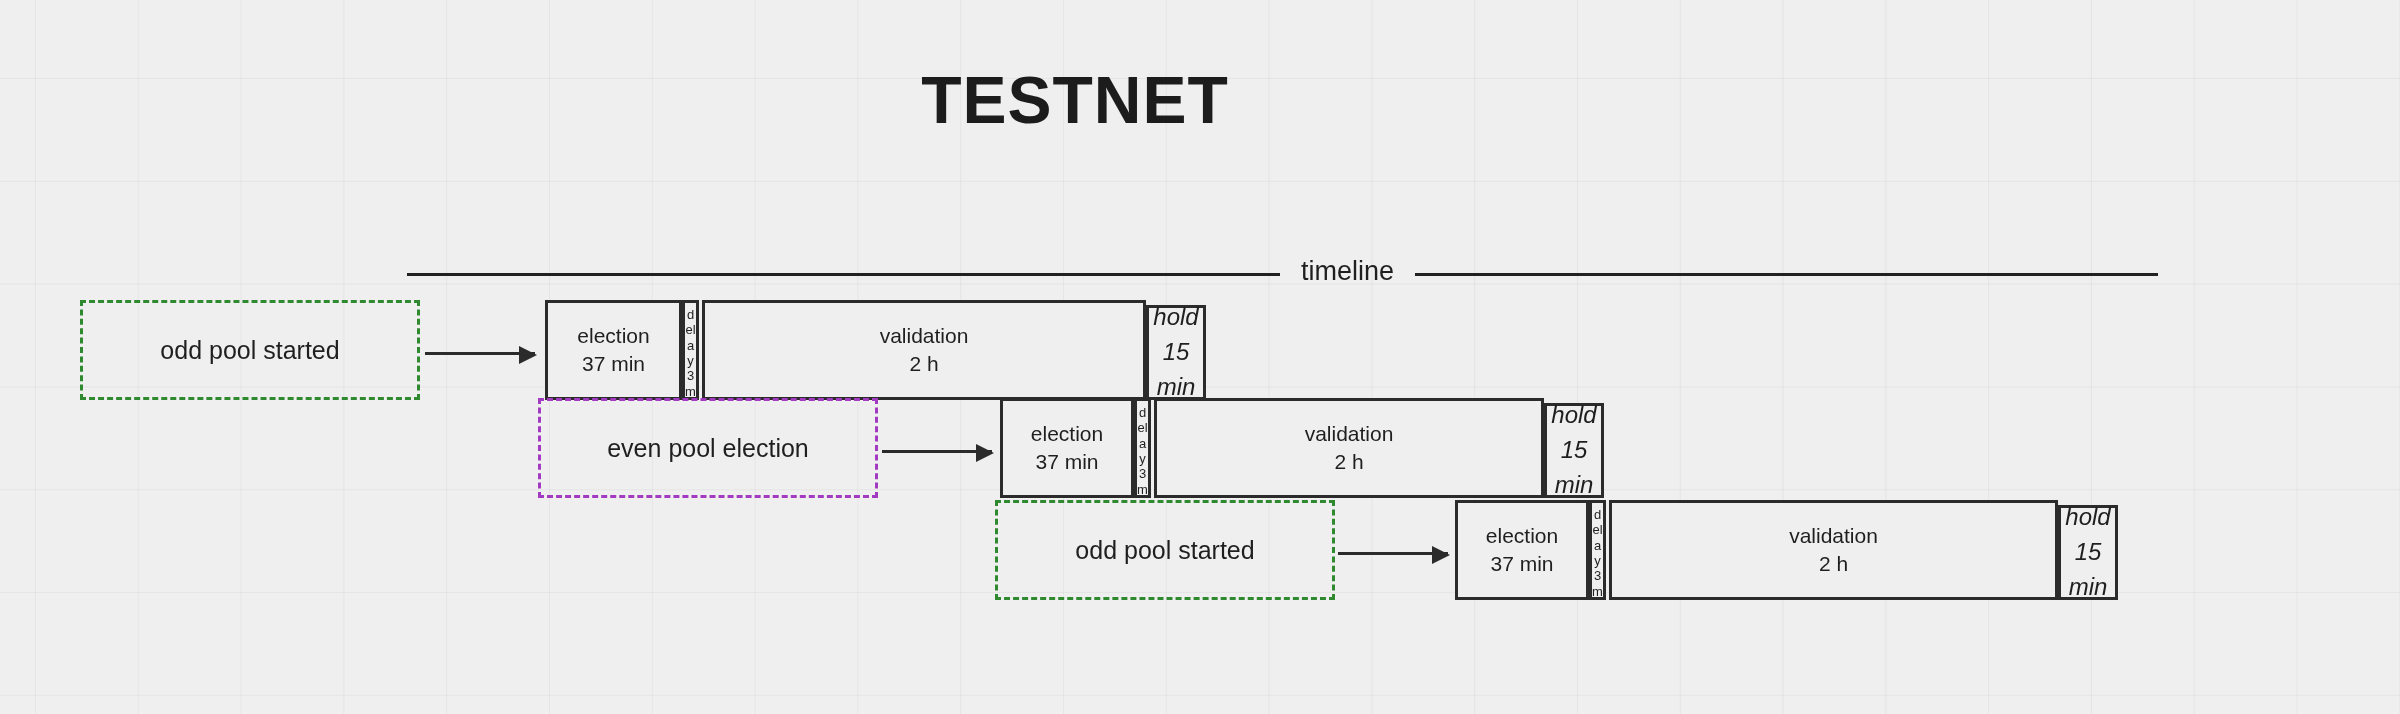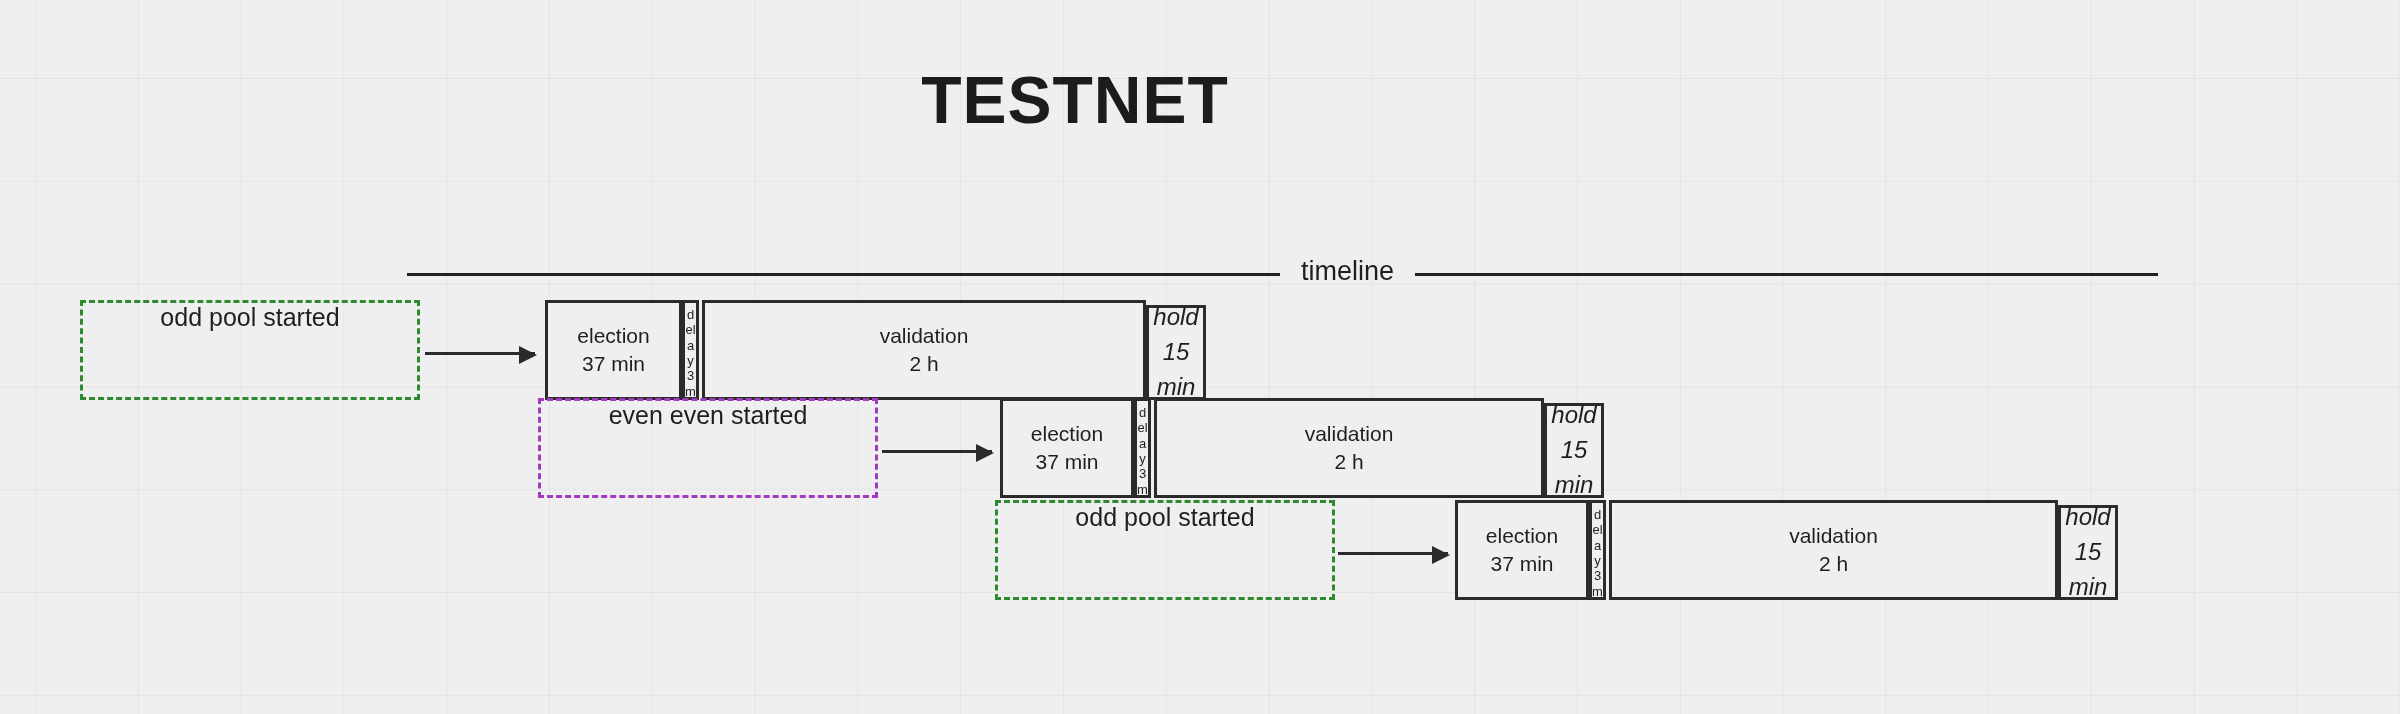--- a/index.html
+++ b/index.html
@@ -62,21 +62,21 @@
     letter-spacing:0;
     word-break:break-all;
     overflow:hidden;
   }
   .box.delay .lbl{width:100%;}
 
   
   .evt{
     position:absolute;
     box-sizing:border-box;
-    display:flex;align-items:flex-start;justify-content:center;
+    display:flex;align-items:center;justify-content:center;
     font-size:25px;color:#1f1f1f;
     background:transparent;
   }
   .evt.green{border:3px dashed #2f8a2f;}
   .evt.purple{border:3px dashed #a33bc2;}
 
   
   .arrow{position:absolute;height:0;border-top:3px solid #2b2b2b;}
   .arrow:after{
     content:"";position:absolute;right:-2px;top:-9px;
@@ -111,21 +111,21 @@
     <span class="lbl">delay 3 min</span>
   </div>
   <div class="box" style="left:702px;top:300px;width:444px;height:100px;">
     <span class="lbl"><span>validation</span><br><span>2 h</span></span>
   </div>
   <div class="box hold" style="left:1146px;top:305px;width:60px;height:95px;">
     <span class="lbl"><span>hold</span><br><span>15</span><br><span>min</span></span>
   </div>
 
   <div class="evt purple" style="left:538px;top:398px;width:340px;height:100px;">
-    <span>even even started</span>
+    <span>even pool election</span>
   </div>
   <div class="arrow" style="left:882px;top:450px;width:110px;"></div>
 
   <div class="box" style="left:1000px;top:398px;width:134px;height:100px;">
     <span class="lbl"><span>election</span><br><span>37 min</span></span>
   </div>
   <div class="box delay" style="left:1134px;top:398px;width:17px;height:100px;">
     <span class="lbl">delay 3 min</span>
   </div>
   <div class="box" style="left:1154px;top:398px;width:390px;height:100px;">

